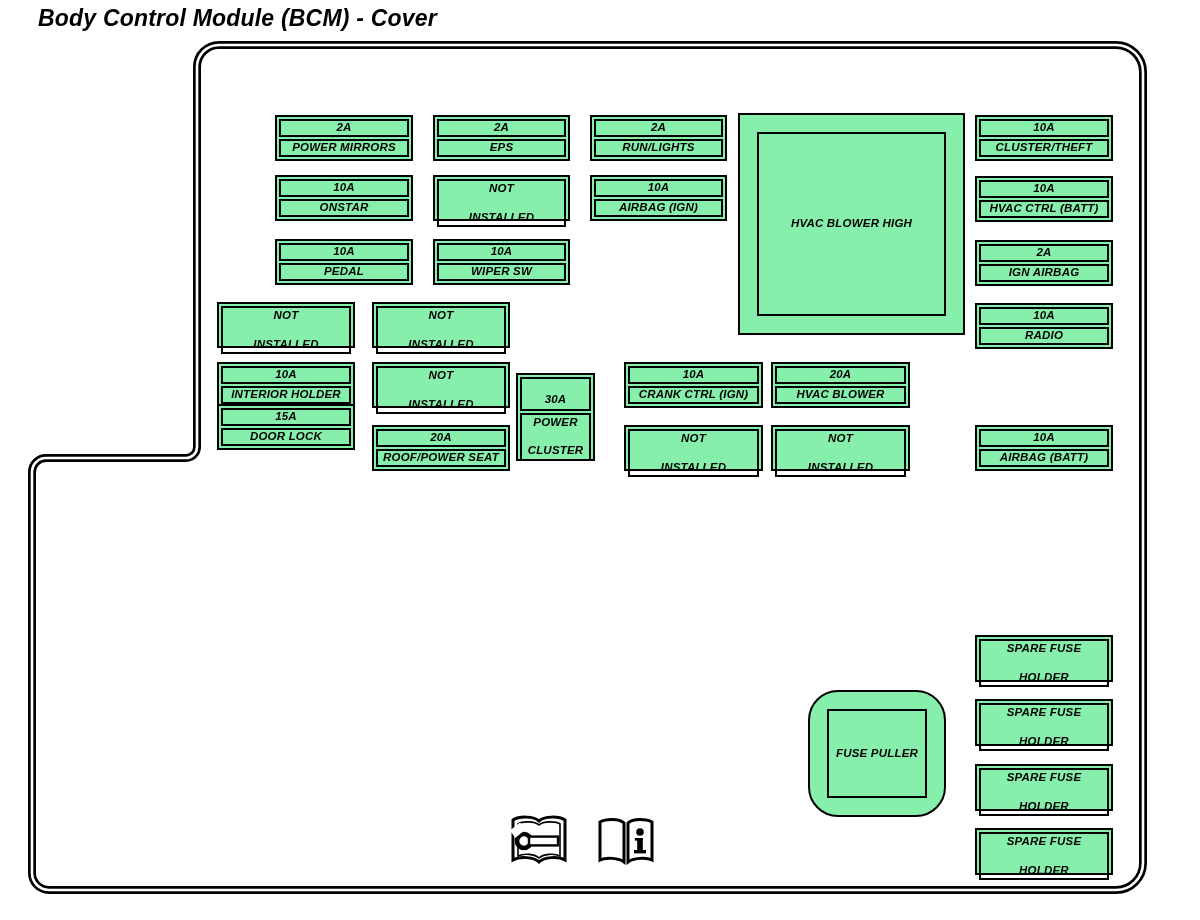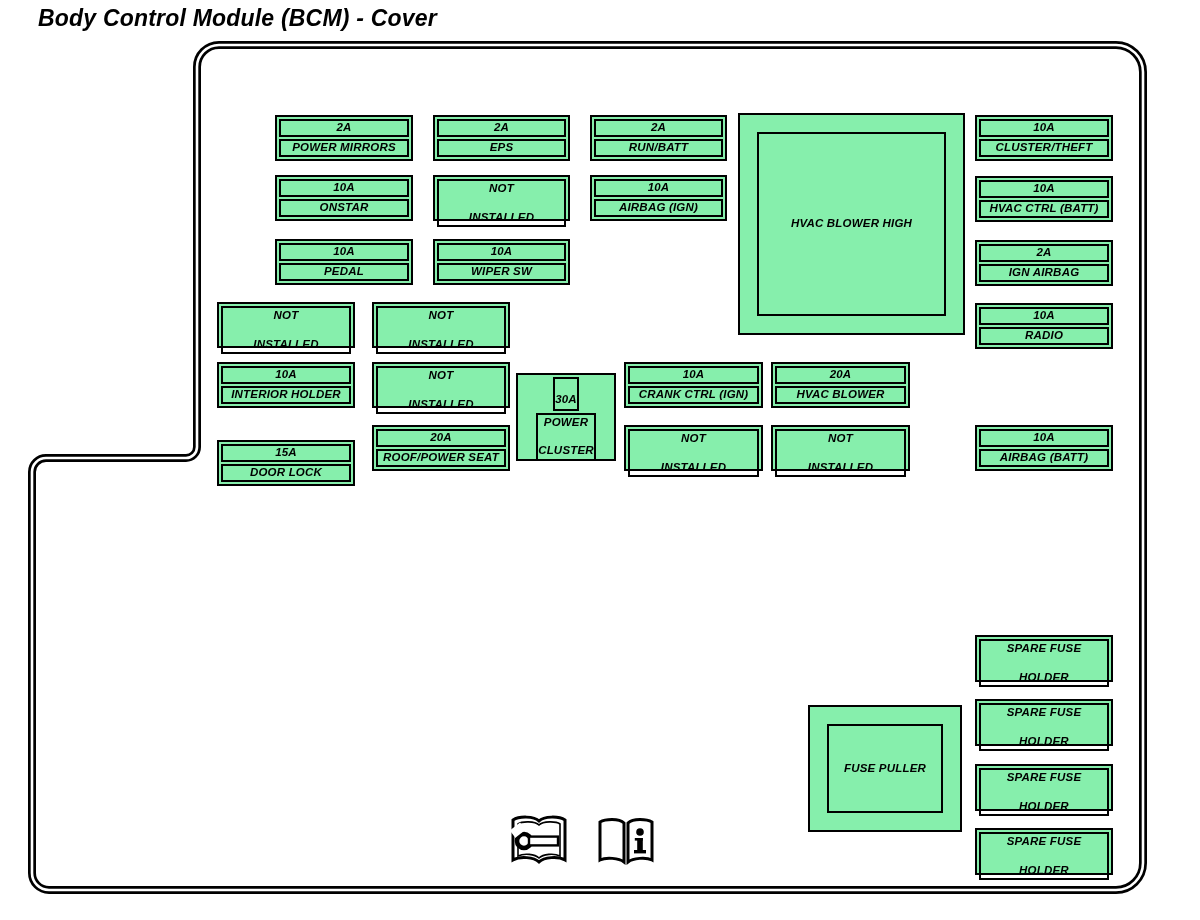--- a/index.html
+++ b/index.html
@@ -41,21 +41,21 @@
       <div class="box fuse" style="left: 275px; top: 115px; width: 138px; height: 46px;">
         <div class="cell amp">2A</div>
         <div class="cell lbl">POWER MIRRORS</div>
       </div>
       <div class="box fuse" style="left: 433px; top: 115px; width: 137px; height: 46px;">
         <div class="cell amp">2A</div>
         <div class="cell lbl">EPS</div>
       </div>
       <div class="box fuse" style="left: 590px; top: 115px; width: 137px; height: 46px;">
         <div class="cell amp">2A</div>
-        <div class="cell lbl">RUN/BATT</div>
+        <div class="cell lbl">RUN/LIGHTS</div>
       </div>
       <div class="box plain" style="left: 738px; top: 113px; width: 227px; height: 222px;">
         <div class="cell">HVAC BLOWER HIGH</div>
       </div>
       <div class="box fuse" style="left: 975px; top: 115px; width: 138px; height: 46px;">
         <div class="cell amp">10A</div>
         <div class="cell lbl">CLUSTER/THEFT</div>
       </div>
       <div class="box fuse" style="left: 275px; top: 175px; width: 138px; height: 46px;">
         <div class="cell amp">10A</div>
@@ -106,36 +106,36 @@
       <div class="box fuse" style="left: 217px; top: 362px; width: 138px; height: 46px;">
         <div class="cell amp">10A</div>
         <div class="cell lbl">INTERIOR HOLDER</div>
       </div>
       <div class="box blank2" style="left: 372px; top: 362px; width: 138px; height: 46px;">
         <div class="cell two">
           <span>NOT</span>
           <span>INSTALLED</span>
         </div>
       </div>
-      <div class="box fuse_tall" style="left: 516px; top: 373px; width: 100px; height: 88px; align-items: center;">
+      <div class="box fuse_tall" style="left: 516px; top: 373px; width: 79px; height: 88px;">
         <div class="cell amp">30A</div>
         <div class="cell two">
           <span>POWER</span>
           <span>CLUSTER</span>
         </div>
       </div>
       <div class="box fuse" style="left: 624px; top: 362px; width: 139px; height: 46px;">
         <div class="cell amp">10A</div>
         <div class="cell lbl">CRANK CTRL (IGN)</div>
       </div>
       <div class="box fuse" style="left: 771px; top: 362px; width: 139px; height: 46px;">
         <div class="cell amp">20A</div>
         <div class="cell lbl">HVAC BLOWER</div>
       </div>
-      <div class="box fuse" style="left: 217px; top: 440px; width: 138px; height: 46px;">
+      <div class="box fuse" style="left: 217px; top: 404px; width: 138px; height: 46px;">
         <div class="cell amp">15A</div>
         <div class="cell lbl">DOOR LOCK</div>
       </div>
       <div class="box fuse" style="left: 372px; top: 425px; width: 138px; height: 46px;">
         <div class="cell amp">20A</div>
         <div class="cell lbl">ROOF/POWER SEAT</div>
       </div>
       <div class="box blank2" style="left: 624px; top: 425px; width: 139px; height: 46px;">
         <div class="cell two">
           <span>NOT</span>
@@ -157,21 +157,21 @@
           <span>SPARE FUSE</span>
           <span>HOLDER</span>
         </div>
       </div>
       <div class="box blank2" style="left: 975px; top: 699px; width: 138px; height: 47px;">
         <div class="cell two">
           <span>SPARE FUSE</span>
           <span>HOLDER</span>
         </div>
       </div>
-      <div class="box plain" style="left: 808px; top: 705px; width: 154px; height: 127px;">
+      <div class="box plain" style="left: 808px; top: 690px; width: 138px; height: 127px; border-radius: 30px;">
         <div class="cell">FUSE PULLER</div>
       </div>
       <div class="box blank2" style="left: 975px; top: 764px; width: 138px; height: 47px;">
         <div class="cell two">
           <span>SPARE FUSE</span>
           <span>HOLDER</span>
         </div>
       </div>
       <div class="box blank2" style="left: 975px; top: 828px; width: 138px; height: 47px;">
         <div class="cell two">

